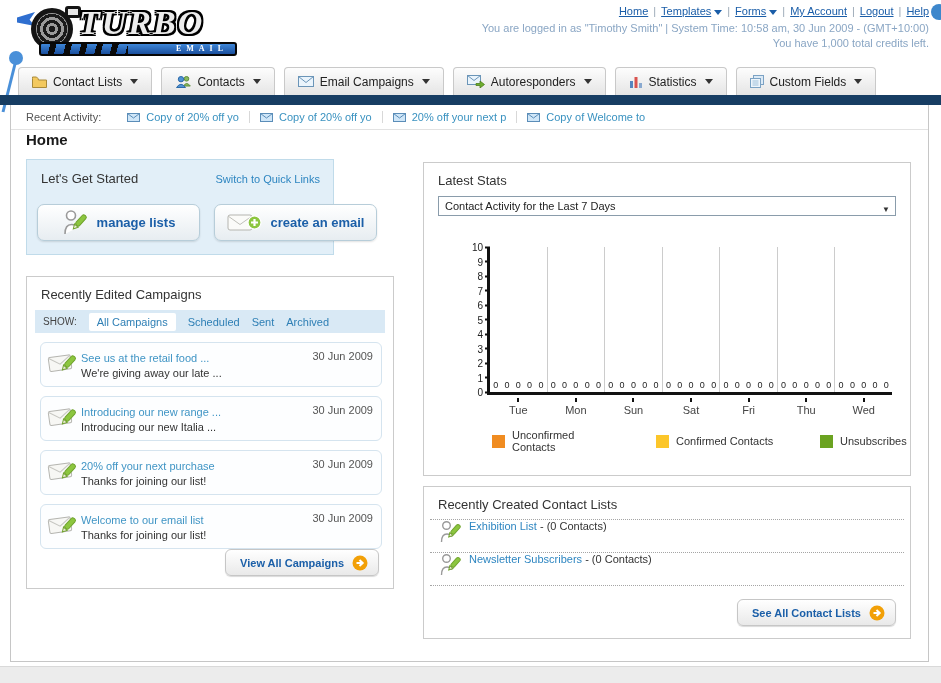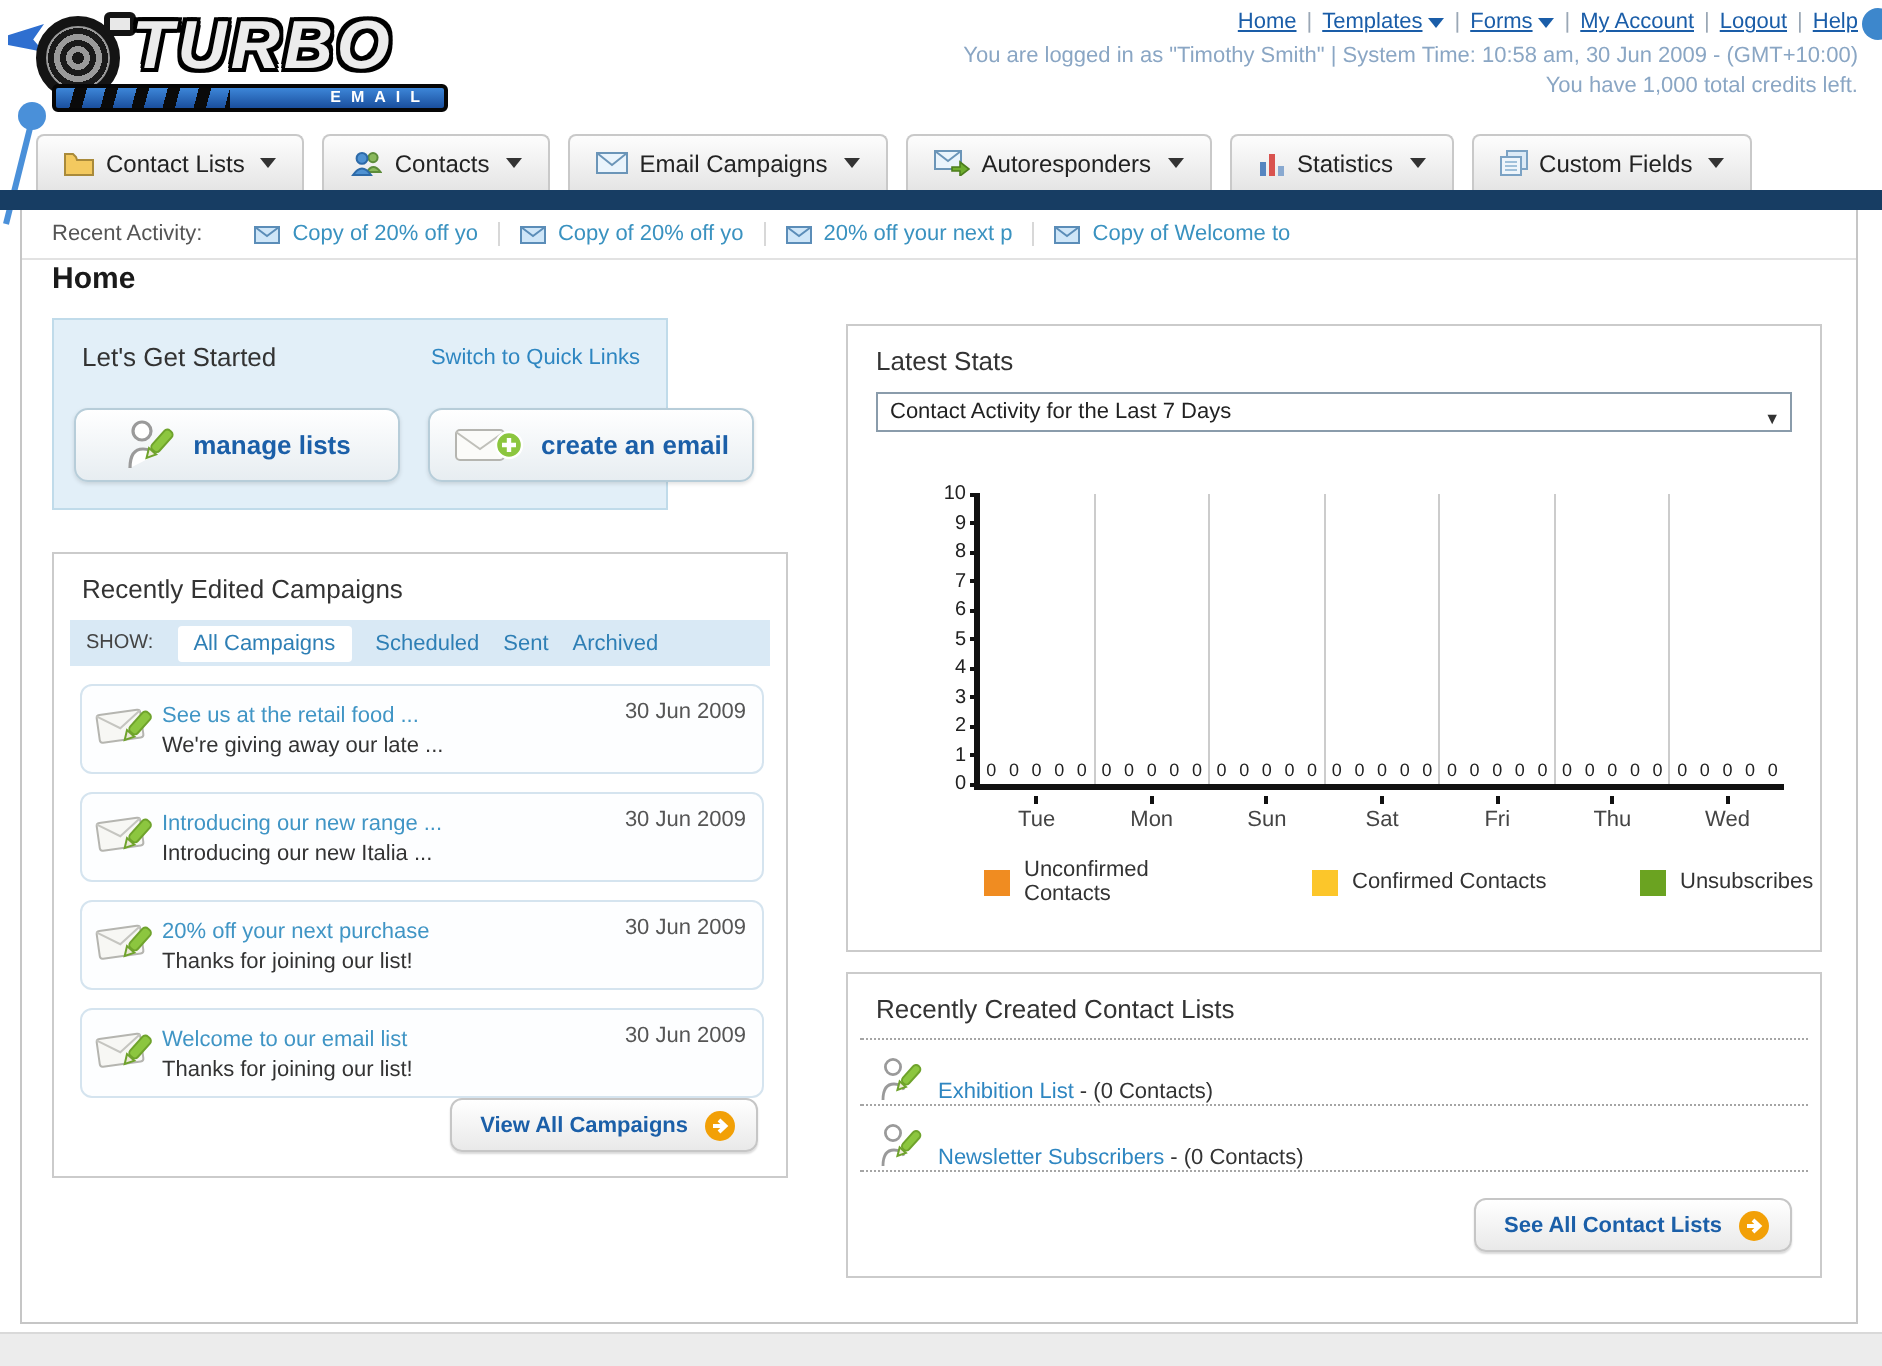--- a/index.html
+++ b/index.html
@@ -1,21 +1,21 @@
 <!DOCTYPE html>
 <html><head>
 <meta charset="utf-8">
 <style>
   * { margin:0; padding:0; box-sizing:border-box; }
   html,body { background:#fff; }
   body { font-family:"Liberation Sans", sans-serif; }
   .page { position:relative; width:941px; height:683px; background:#fff; overflow:hidden; }
 
   
-  .logo { position:absolute; top:6px; left:0; width:240px; height:54px; }
+  .logo { position:absolute; top:6px; left:13px; width:240px; height:54px;font-family:Liberation Serif, serif; }
   .turbo-circle { position:absolute; left:18px; top:2px; width:42px; height:42px; border-radius:50%;
     background:repeating-radial-gradient(circle at 50% 50%, #1a1a1a 0 3px, #9a9a9a 3px 6px);
     border:5px solid #141414; }
   .turbo-flame { position:absolute; left:4px; top:6px; width:18px; height:14px; background:#2f6fd0;
     clip-path:polygon(0 40%, 100% 0, 70% 55%, 100% 100%, 0 75%); }
   .turbo-pipe { position:absolute; left:52px; top:0; width:16px; height:12px; background:#e8e8e8;
     border:3px solid #141414; border-radius:3px; }
   .turbo-word { position:absolute; left:66px; top:-2px; font-size:34px; font-weight:bold; font-style:italic;
     letter-spacing:2px; color:#ececec;
     text-shadow:-2px 0 #000,2px 0 #000,0 -2px #000,0 2px #000,-2px -2px #000,2px 2px #000,2px -2px #000,-2px 2px #000; }
@@ -107,21 +107,21 @@
 
   .legend { position:absolute; left:68px; top:266px; display:grid; grid-template-columns:120px 120px auto;
     row-gap:7px; font-size:11px; color:#333;gap:44px; }
   .lgitem { display:flex; align-items:center; gap:7px; }
   .swatch { width:13px; height:13px; flex:0 0 13px; }
 
   
   .contact-lists { left:412px; top:381px; width:488px; height:153px; }
   .cl-title { padding:10px 14px 7px 14px; }
   .cl-list { margin:0 6px; border-top:1px dotted #a5a5a5; }
-  .cl-item { height:33px; display:flex; align-items:flex-end; gap:8px; padding-left:9px;
+  .cl-item { height:33px; display:flex; align-items:flex-start; gap:8px; padding-left:9px;
     border-bottom:1px dotted #a5a5a5; font-size:11px; color:#333; }
   .cl-item a { color:#2e86c1; text-decoration:none; cursor:pointer; }
 
   .footer { position:absolute; left:0; right:0; top:666px; height:17px; background:#ececec; border-top:1px solid #d9d9d9; }
 </style>
 </head>
 <body>
 
 <div class="page">
 

